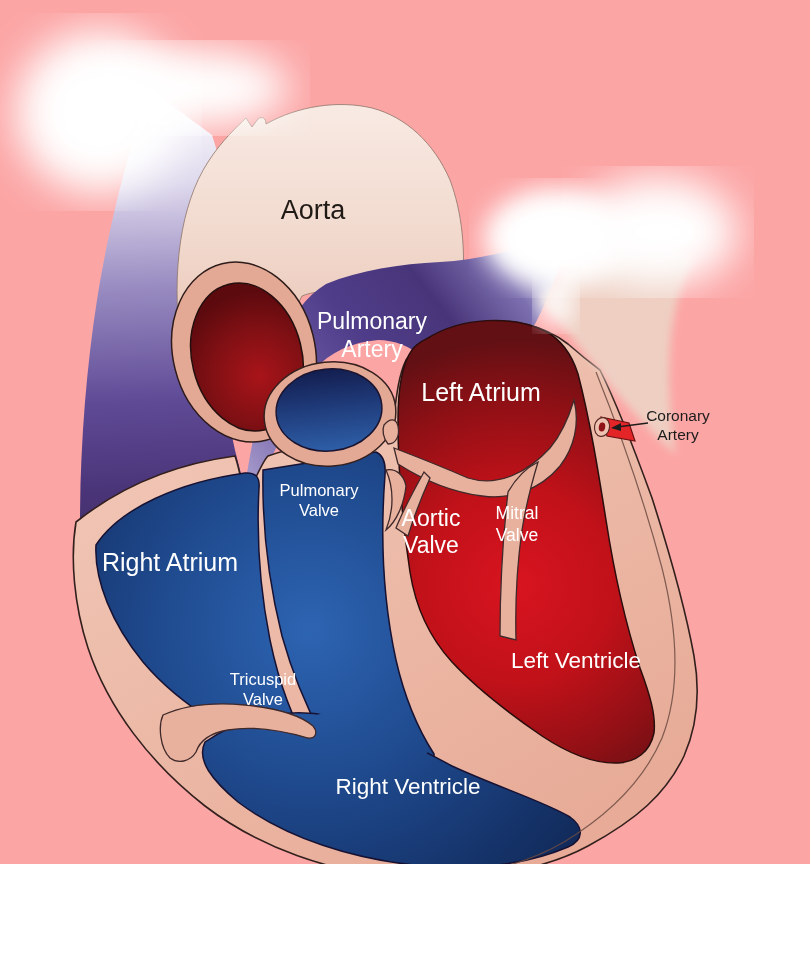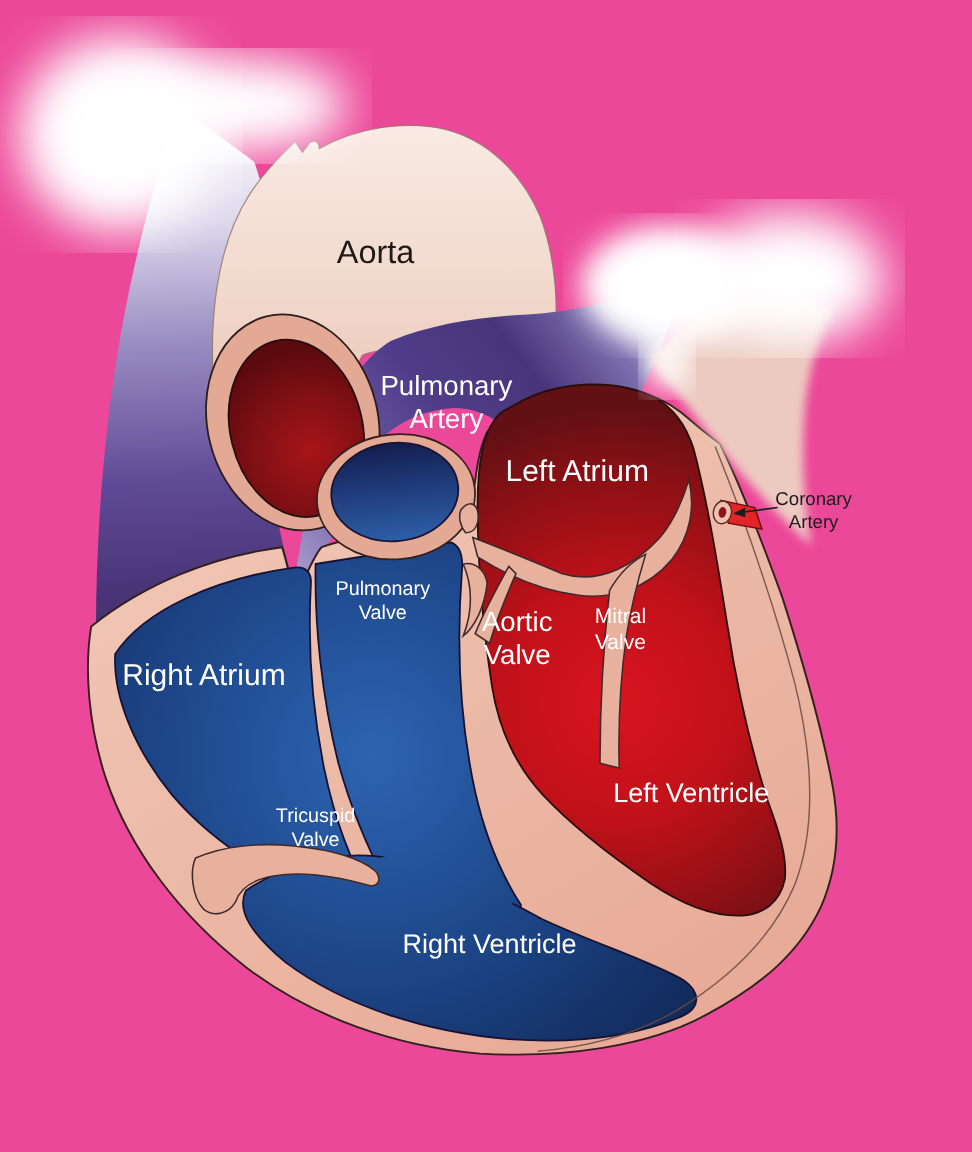--- a/index.html
+++ b/index.html
@@ -1,16 +1,16 @@
 <!DOCTYPE html>
 <html><head>
 <meta charset="utf-8">
 <style>
   html,body{margin:0;padding:0;background:#ffffff;}
-  .stage{width:810px;height:960px;position:relative;background:#ec4899;overflow:hidden;}
+  .stage{width:810px;height:864px;position:relative;background:#fca5a5;overflow:hidden;}
   svg{display:block;}
   text{font-family:"Liberation Sans","DejaVu Sans",sans-serif;}
   .lbl{font-weight:400;}
 </style>
 </head>
 <body>
 
 <div class="stage">
 <svg width="810" height="960" viewBox="0 0 810 960">
   <defs>

